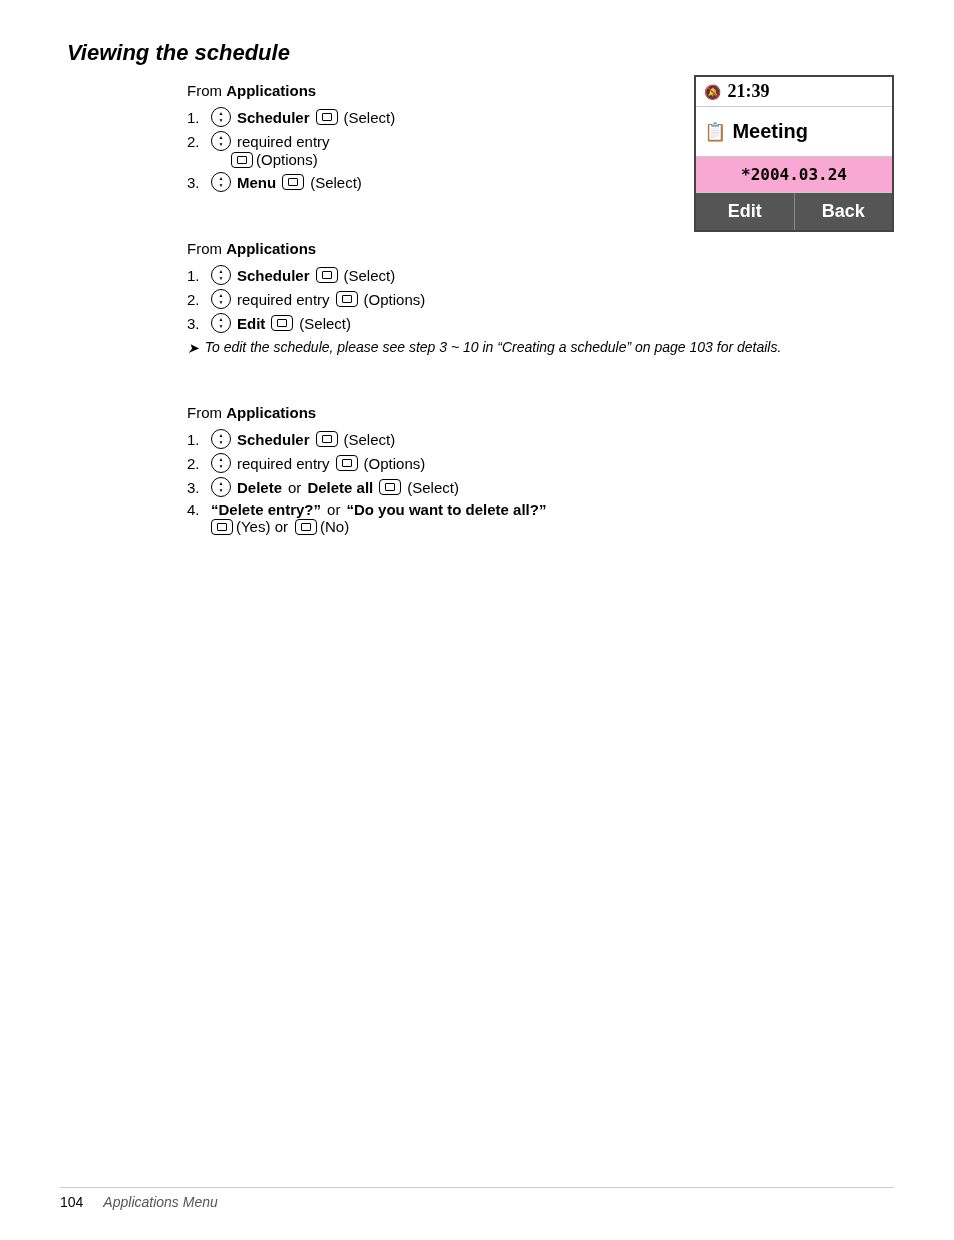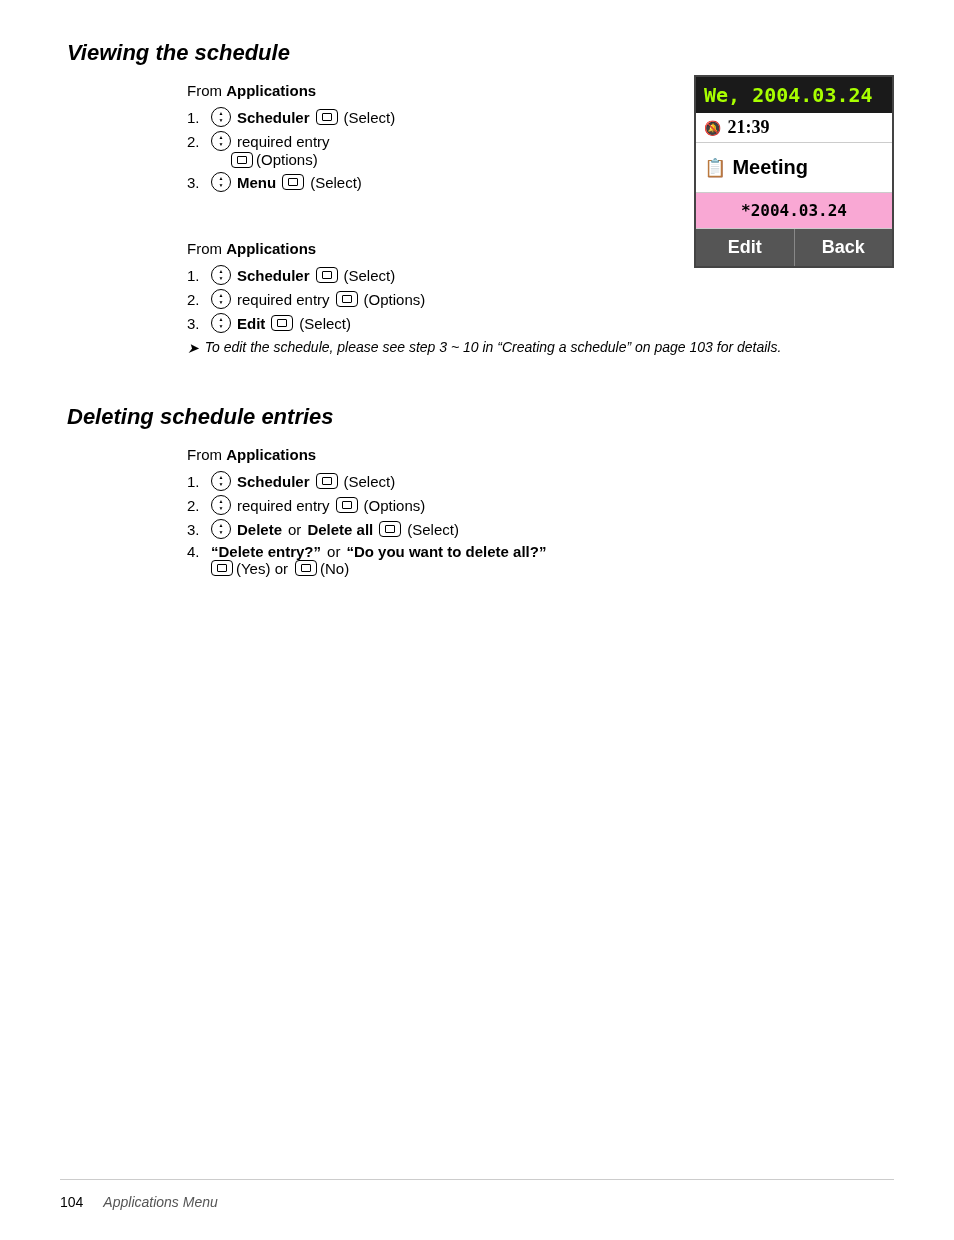--- a/index.html
+++ b/index.html
@@ -192,21 +192,21 @@
     
     .footer {
       position: absolute;
       bottom: 30px;
       left: 60px;
       right: 60px;
       display: flex;
       align-items: center;
       gap: 20px;
       border-top: 1px solid #ccc;
-      padding-top: 14px;
+      padding-top: 6px;
     }
     .footer-num {
       font-size: 14px;
       color: #000;
     }
     .footer-text {
       font-size: 14px;
       color: #555;
       font-style: italic;
     }
@@ -251,21 +251,20 @@
       <span class="nav-icon"></span>
       <strong>Menu</strong>
       <span class="softkey-icon">
           <span class="softkey-icon-inner"></span>
         </span>
       <span>(Select)</span>
     </div>
   </div>
 
   <div class="phone-screenshot">
-    <div class="phone-header">We, 2004.03.24</div>
     <div class="phone-time-row">
       <span class="alarm-icon-ph">🔕</span>
       <span style="font-size:18px; font-weight:bold;font-family:Liberation Serif, serif;">21:39</span>
     </div>
     <div class="phone-meeting-row">
       <span class="meeting-icon">📋</span>
       <span style="font-size:20px; font-weight:bold;">Meeting</span>
     </div>
     <div class="phone-date-row">
       <span>*2004.03.24</span>
@@ -312,21 +311,20 @@
       <span>(Select)</span>
     </div>
 
     <div class="note-line">
       <span class="note-arrow">➤</span>
       <span style="font-style:italic;">To edit the schedule, please see step 3 ~ 10 in “Creating a schedule” on page 103 for details.</span>
     </div>
   </div>
 
   <div class="section">
-    <div class="section-title">Deleting schedule entries</div>
 
     <div class="from-apps">
       From <strong>Applications</strong>
     </div>
 
     <div style="margin-left:120px; display:flex; align-items:center; gap:6px; margin-bottom:4px;">
       <span style="min-width:18px;">1.</span>
       <span class="nav-icon"></span>
       <strong>Scheduler</strong>
       <span class="softkey-icon">
@@ -357,21 +355,21 @@
       <span>(Select)</span>
     </div>
 
     <div style="margin-left:120px; display:flex; align-items:center; gap:6px; margin-bottom:0px; flex-wrap:wrap;">
       <span style="min-width:18px;">4.</span>
       <span><strong>“Delete entry?”</strong></span>
       <span>or</span>
       <span><strong>“Do you want to delete all?”</strong></span>
     </div>
 
-    <div style="margin-left:120px; padding-left:24px; display:flex; align-items:flex-start; gap:3px; margin-bottom:4px;">
+    <div style="margin-left:120px; padding-left:24px; display:flex; align-items:center; gap:3px; margin-bottom:4px;">
       <span class="softkey-icon">
           <span class="softkey-icon-inner"></span>
         </span>
       <span>(Yes) or</span>
       <span class="softkey-right-icon" style="margin-left:4px;">
           <span class="softkey-icon-inner"></span>
         </span>
       <span>(No)</span>
     </div>
   </div>

